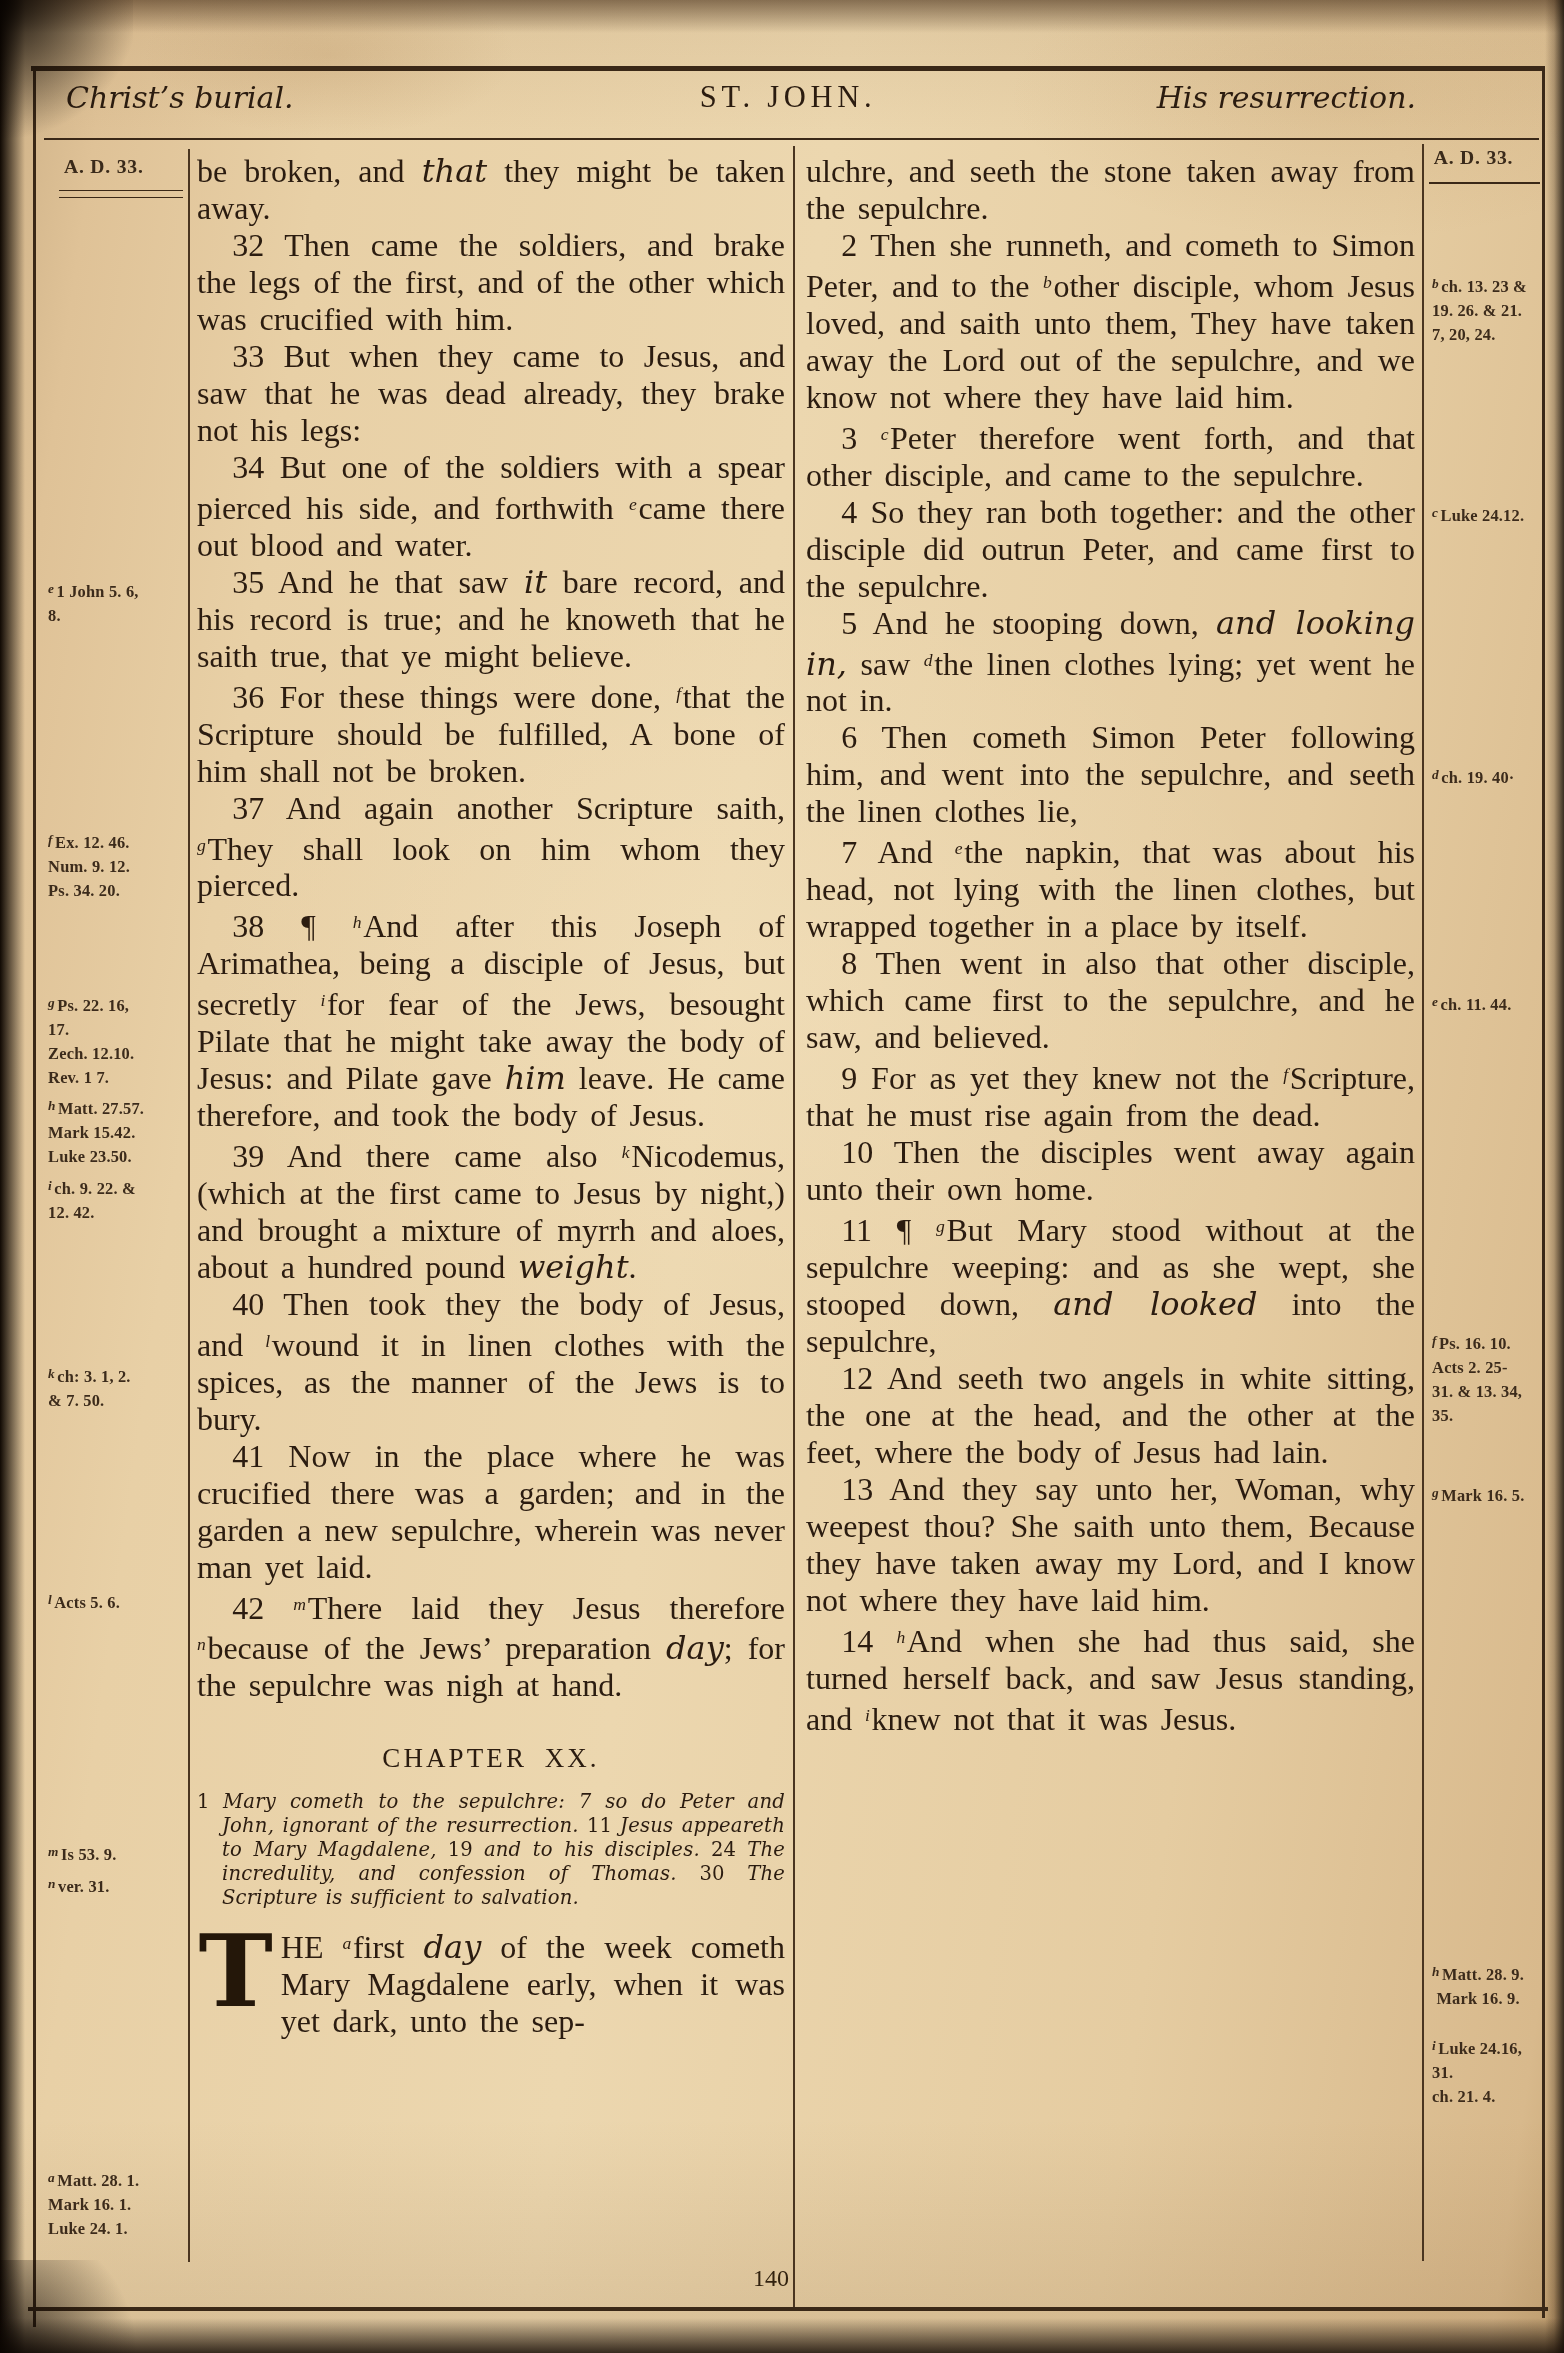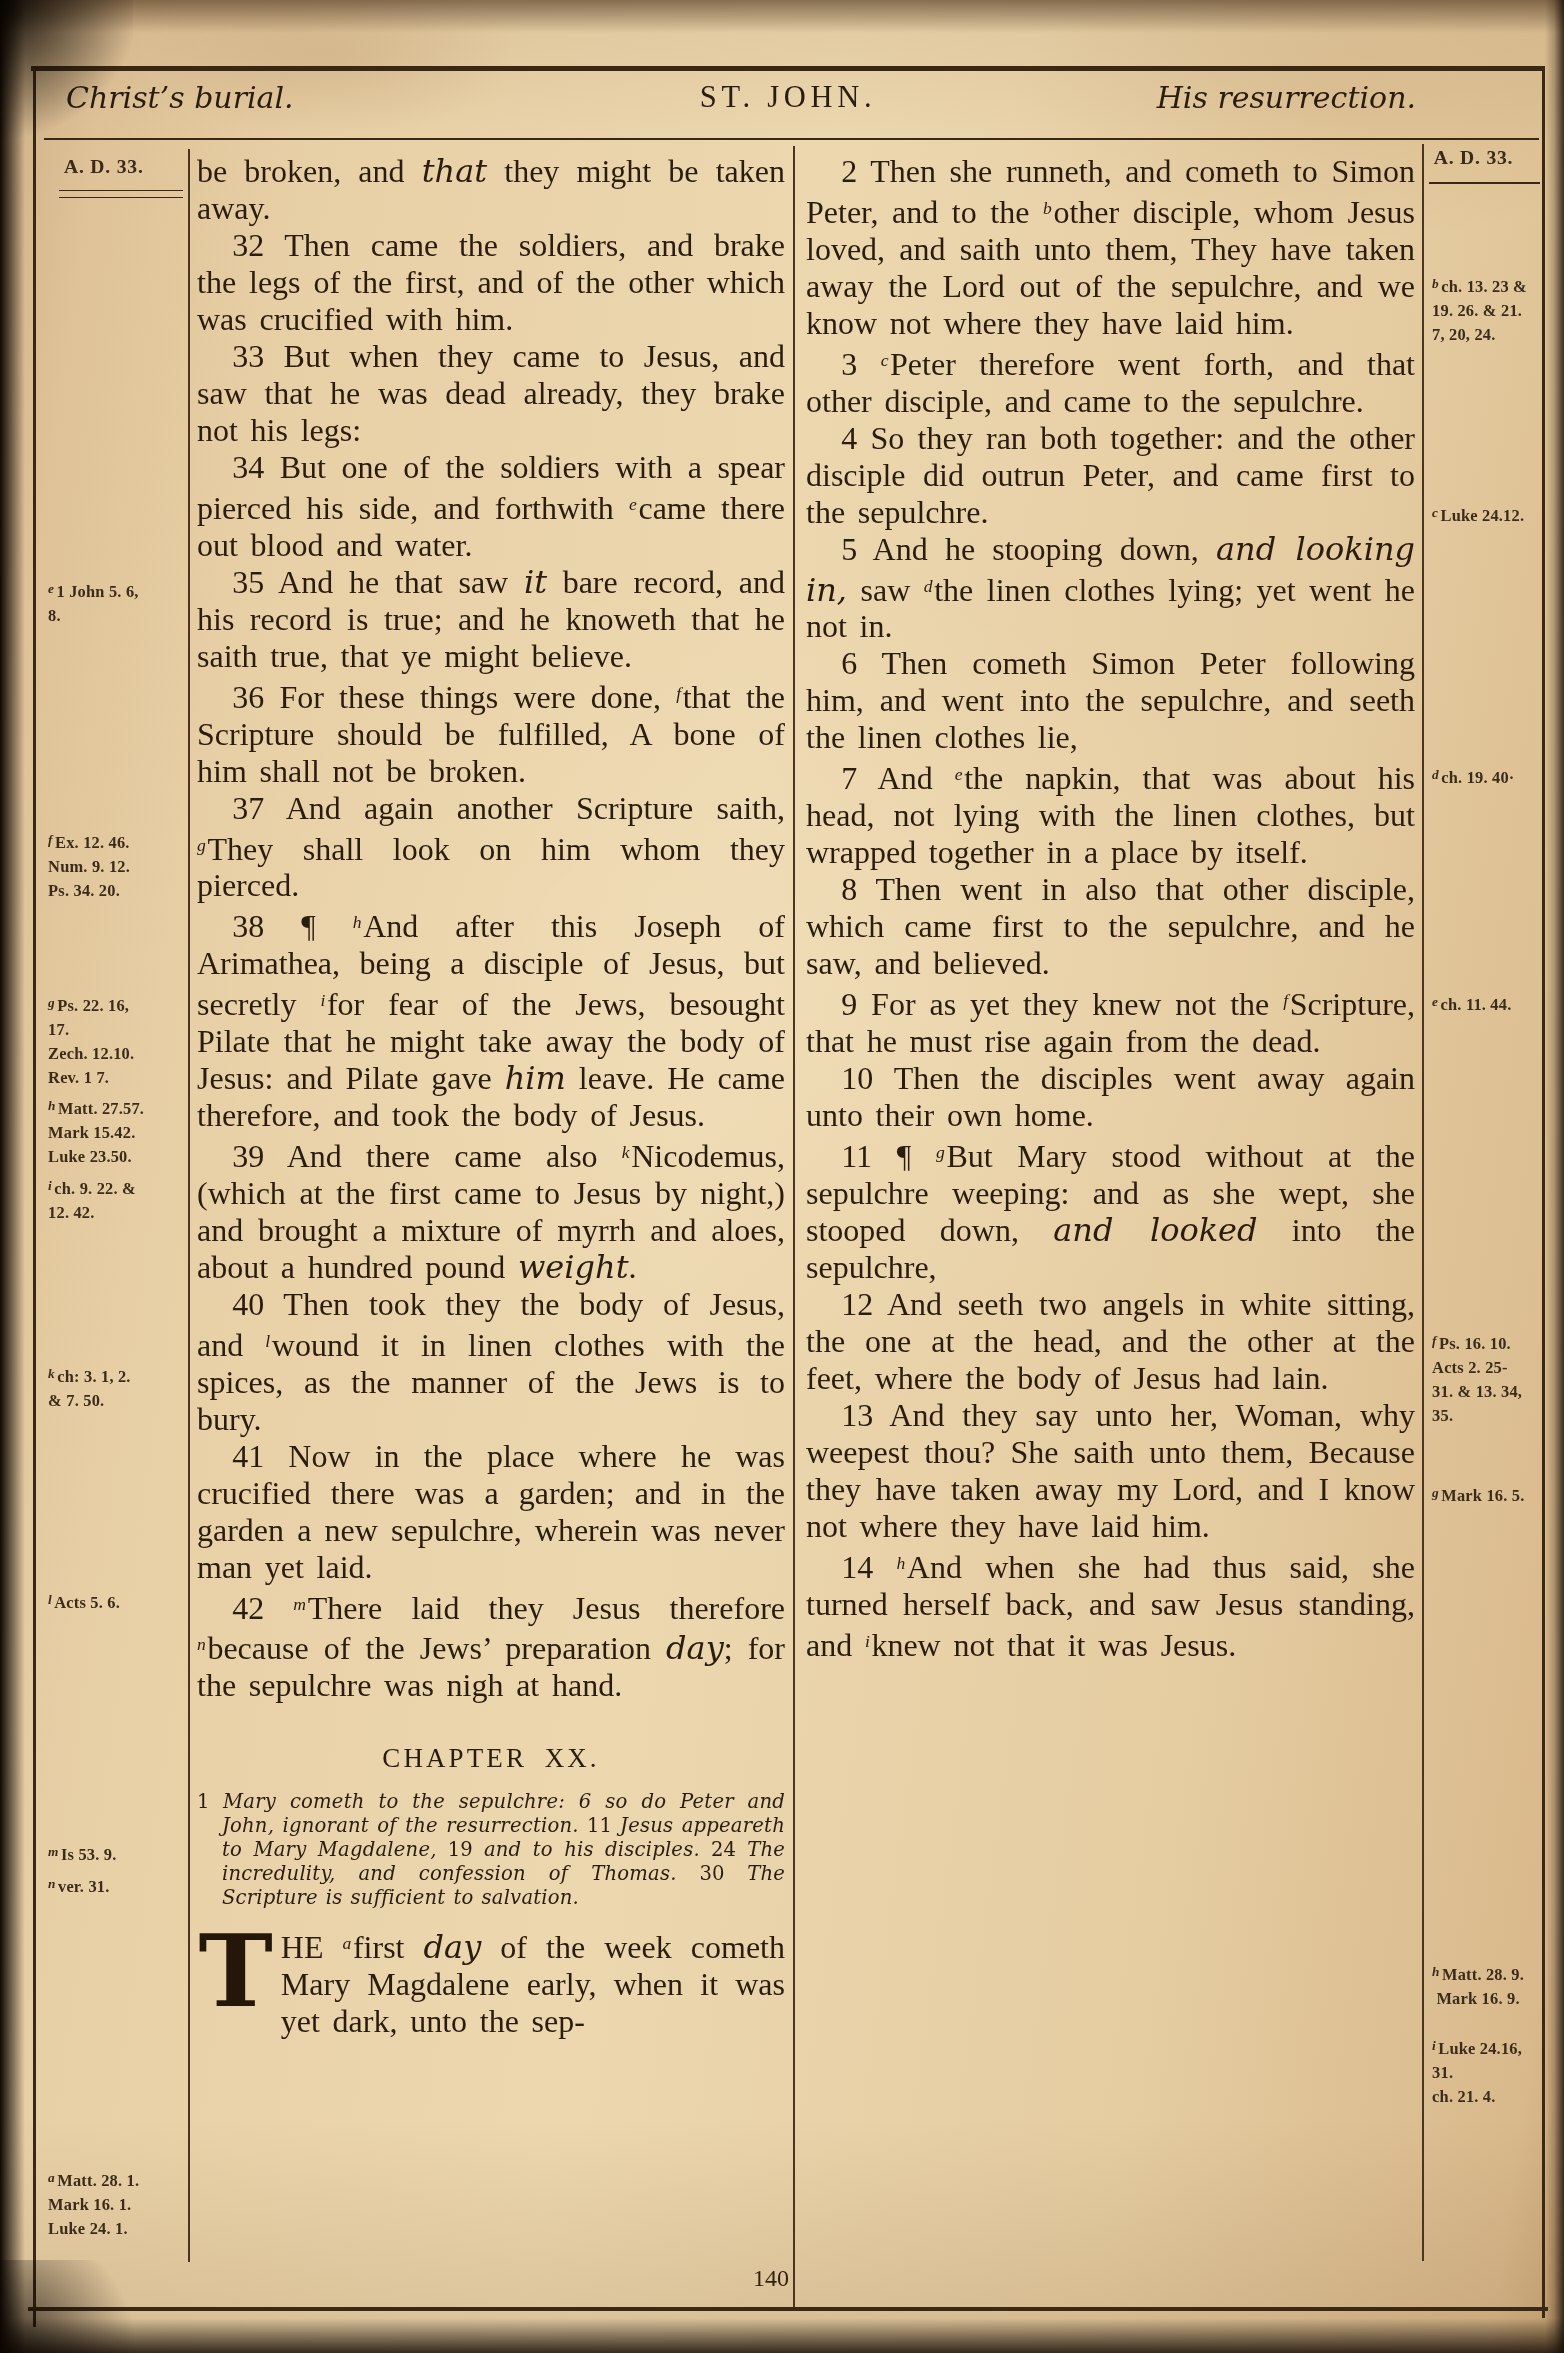--- a/index.html
+++ b/index.html
@@ -133,24 +133,25 @@
       <div class="para verse">34 But one of the soldiers with a spear pierced his side, and forthwith <span class="ref">e</span>came there out blood and water.</div>
       <div class="para verse">35 And he that saw <i>it</i> bare record, and his record is true; and he knoweth that he saith true, that ye might believe.</div>
       <div class="para verse">36 For these things were done, <span class="ref">f</span>that the Scripture should be fulfilled, A bone of him shall not be broken.</div>
       <div class="para verse">37 And again another Scripture saith, <span class="ref">g</span>They shall look on him whom they pierced.</div>
       <div class="para verse">38 ¶ <span class="ref">h</span>And after this Joseph of Arimathea, being a disciple of Jesus, but secretly <span class="ref">i</span>for fear of the Jews, besought Pilate that he might take away the body of Jesus: and Pilate gave <i>him</i> leave. He came therefore, and took the body of Jesus.</div>
       <div class="para verse">39 And there came also <span class="ref">k</span>Nicodemus, (which at the first came to Jesus by night,) and brought a mixture of myrrh and aloes, about a hundred pound <i>weight</i>.</div>
       <div class="para verse">40 Then took they the body of Jesus, and <span class="ref">l</span>wound it in linen clothes with the spices, as the manner of the Jews is to bury.</div>
       <div class="para verse">41 Now in the place where he was crucified there was a garden; and in the garden a new sepulchre, wherein was never man yet laid.</div>
       <div class="para verse">42 <span class="ref">m</span>There laid they Jesus therefore <span class="ref">n</span>because of the Jews’ preparation <i>day</i>; for the sepulchre was nigh at hand.</div>
       <div class="para heading">CHAPTER XX.</div>
-      <div class="para summary">1 <i>Mary cometh to the sepulchre: 6 so do Peter and John, ignorant of the resurrection.</i> 11 <i>Jesus appeareth to Mary Magdalene,</i> 19 <i>and to his disciples.</i> 24 <i>The incredulity, and confession of Thomas.</i> 30 <i>The Scripture is sufficient to salvation.</i></div>
+      <div class="para summary">1 <i>Mary cometh to the sepulchre: 7 so do Peter and John, ignorant of the resurrection.</i> 11 <i>Jesus appeareth to Mary Magdalene,</i> 19 <i>and to his disciples.</i> 24 <i>The incredulity, and confession of Thomas.</i> 30 <i>The Scripture is sufficient to salvation.</i></div>
       <div class="para dropcap"><span class="initial">T</span>HE <span class="ref">a</span>first <i>day</i> of the week cometh Mary Magdalene early, when it was yet dark, unto the sep-</div>
     </div>
   <div class="text-col rightcol" id="col-right">
+      <div class="para cont">ulchre, and seeth the stone taken away from the sepulchre.</div>
       <div class="para verse">2 Then she runneth, and cometh to Simon Peter, and to the <span class="ref">b</span>other disciple, whom Jesus loved, and saith unto them, They have taken away the Lord out of the sepulchre, and we know not where they have laid him.</div>
       <div class="para verse">3 <span class="ref">c</span>Peter therefore went forth, and that other disciple, and came to the sepulchre.</div>
       <div class="para verse">4 So they ran both together: and the other disciple did outrun Peter, and came first to the sepulchre.</div>
       <div class="para verse">5 And he stooping down, <i>and looking in,</i> saw <span class="ref">d</span>the linen clothes lying; yet went he not in.</div>
       <div class="para verse">6 Then cometh Simon Peter following him, and went into the sepulchre, and seeth the linen clothes lie,</div>
       <div class="para verse">7 And <span class="ref">e</span>the napkin, that was about his head, not lying with the linen clothes, but wrapped together in a place by itself.</div>
       <div class="para verse">8 Then went in also that other disciple, which came first to the sepulchre, and he saw, and believed.</div>
       <div class="para verse">9 For as yet they knew not the <span class="ref">f</span>Scripture, that he must rise again from the dead.</div>
       <div class="para verse">10 Then the disciples went away again unto their own home.</div>
       <div class="para verse">11 ¶ <span class="ref">g</span>But Mary stood without at the sepulchre weeping: and as she wept, she stooped down, <i>and looked</i> into the sepulchre,</div>

